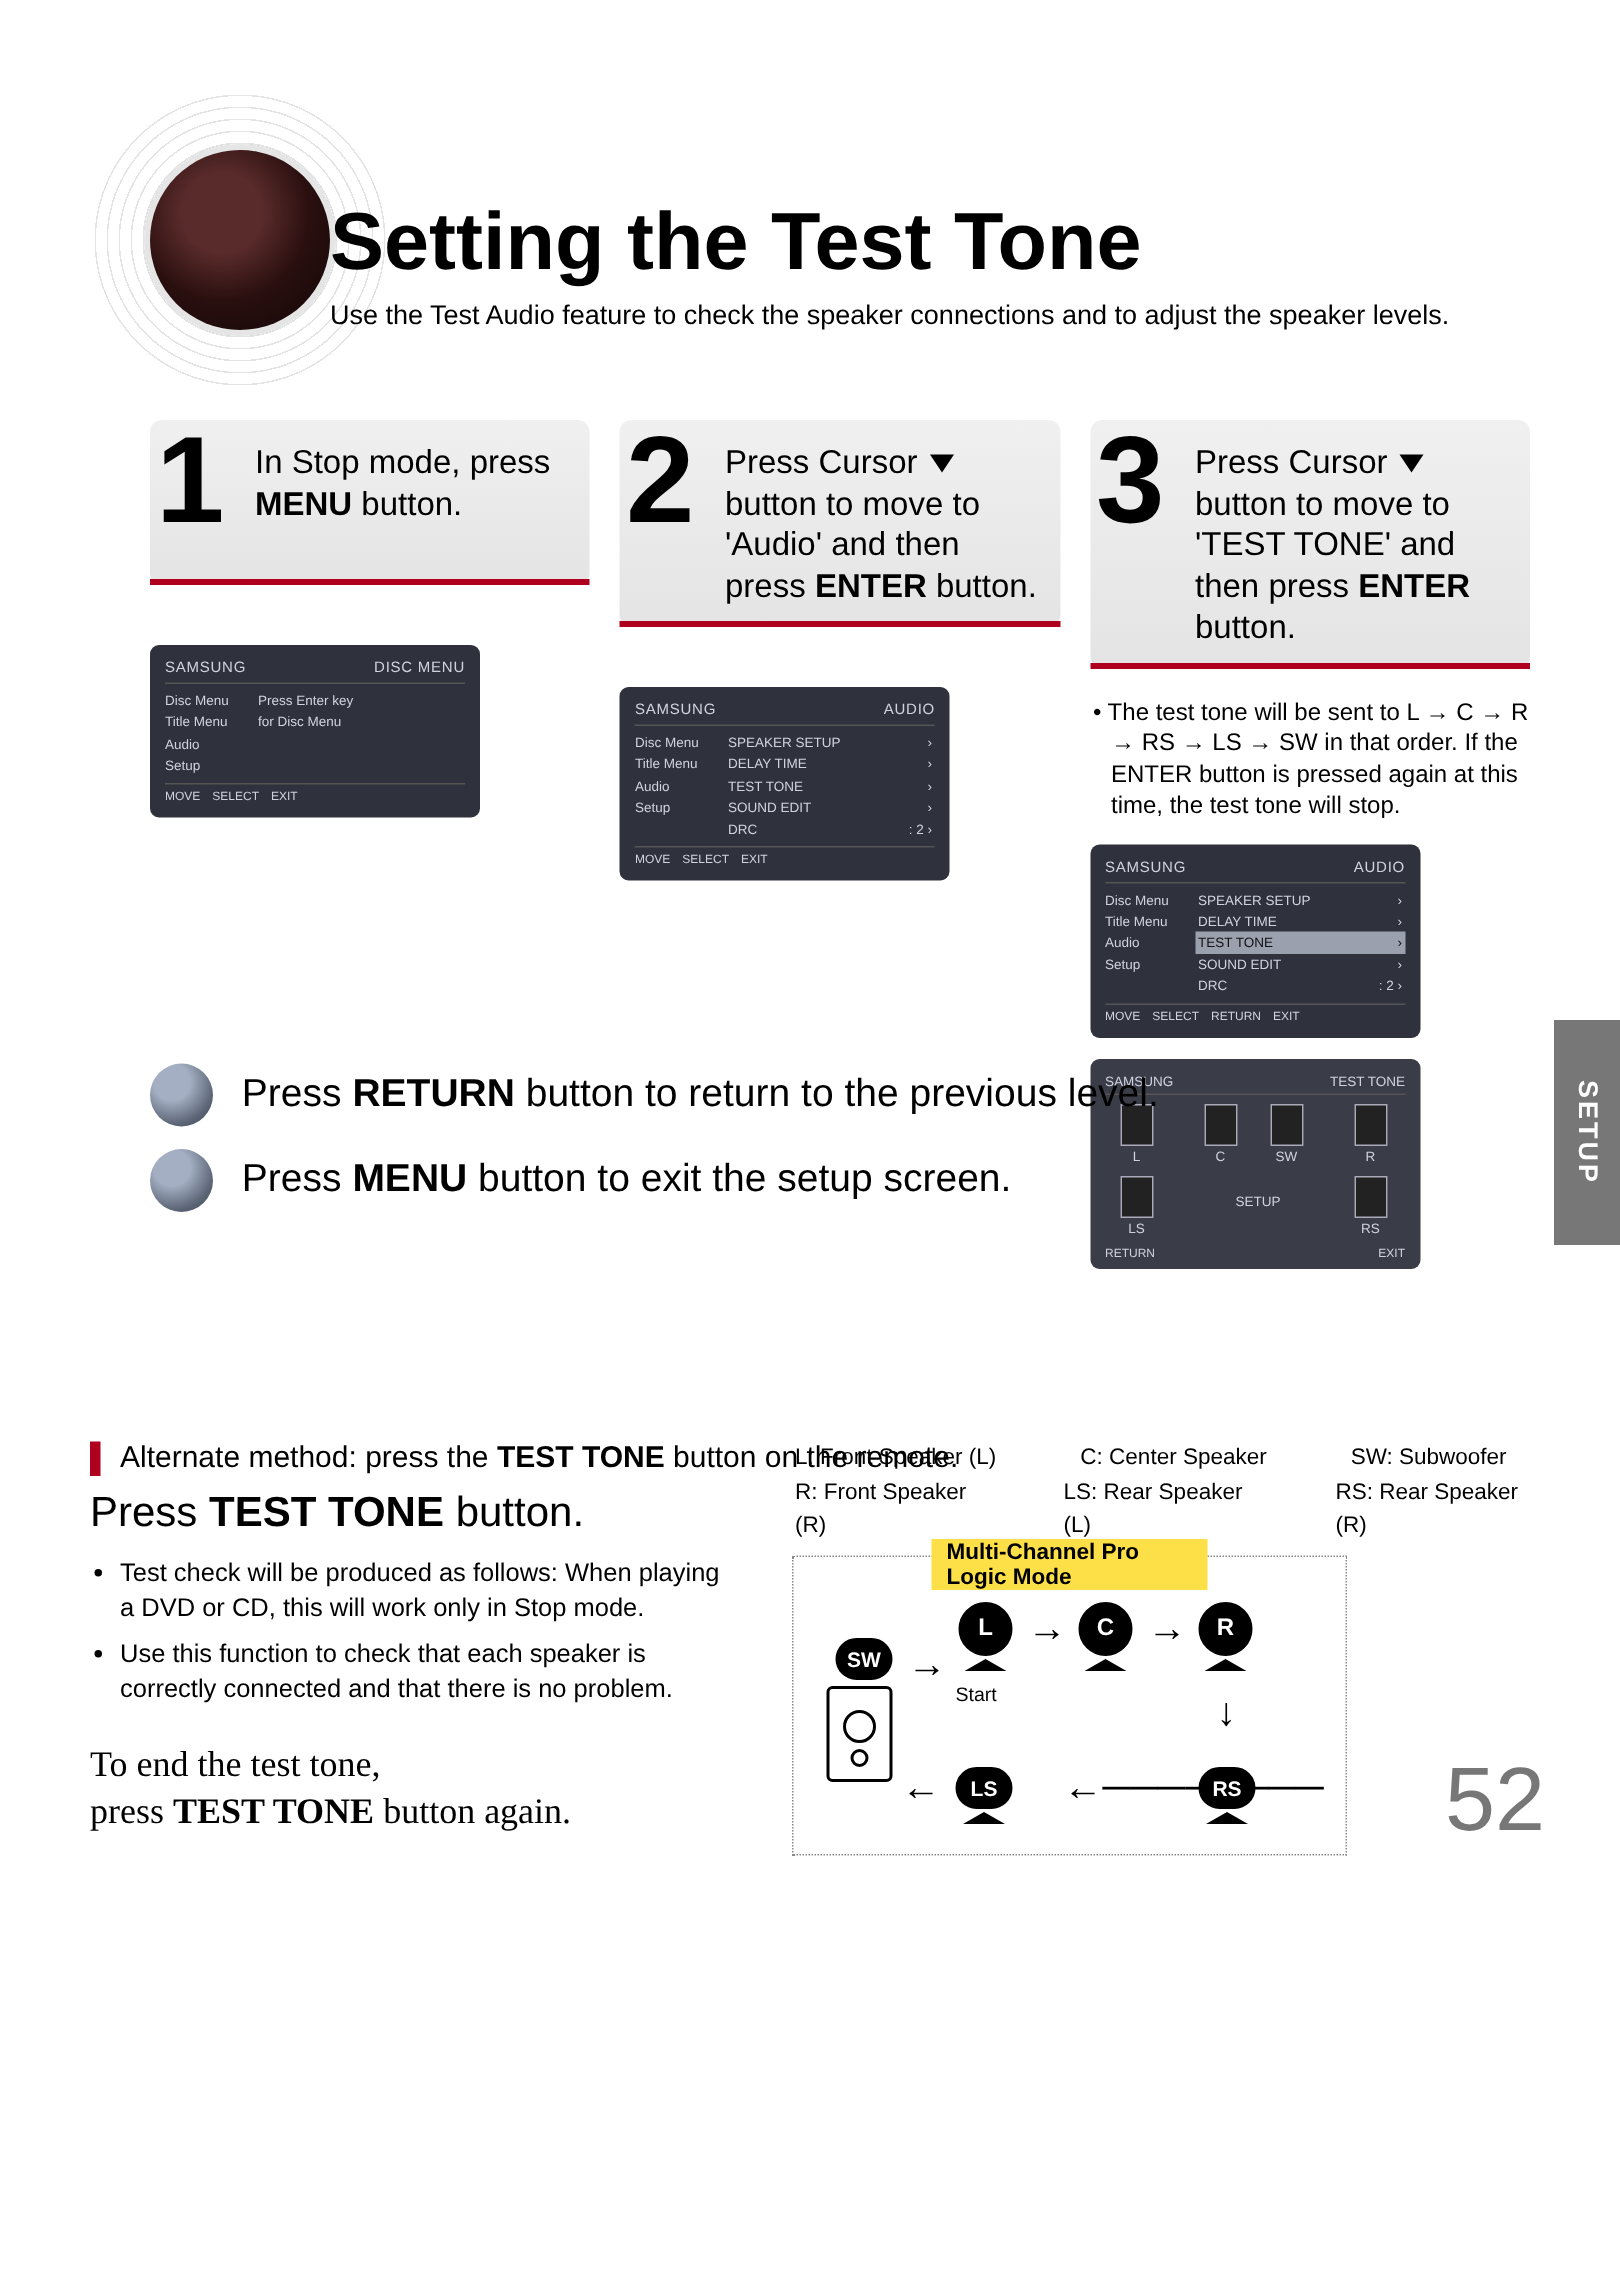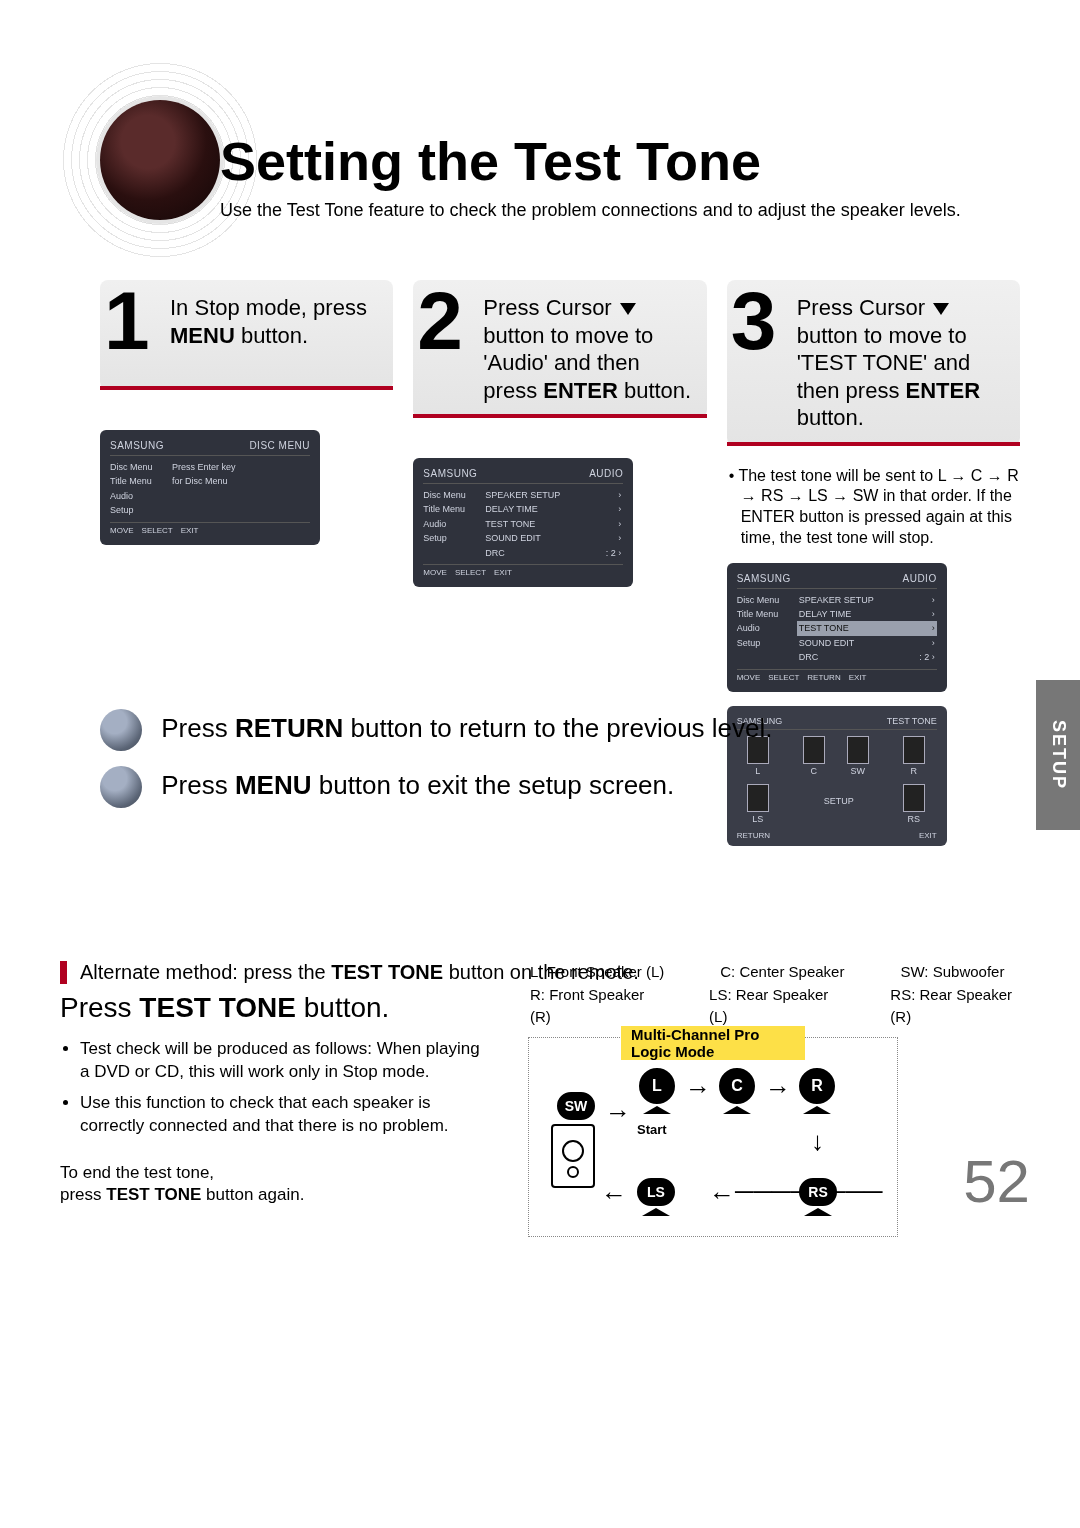--- a/index.html
+++ b/index.html
@@ -208,22 +208,23 @@
   }
   .bullets {
     margin-top: 14px;
     font-size: 17px;
     line-height: 1.35;
     width: 430px;
   }
   .bullets li { margin-left: 20px; margin-bottom: 8px; }
   .end-tone {
     margin-top: 24px;
-    font-size: 17px;
+    font-size: 24px;
     line-height: 1.3;
+    font-family: Liberation Serif, serif;
   }
   
   .legend {
     position: absolute;
     left: 470px; top: 0;
     font-size: 15px;
     line-height: 1.5;
   }
   .legend .row { display: flex; gap: 56px; }
   .flow-box {
@@ -300,33 +301,33 @@
   }
   .page-num {
     position: absolute;
     right: -10px; bottom: -10px;
     font-size: 60px;
     color: #777;
   }
   .start-lbl {
     position:absolute;
     font-size:13px;
-    font-weight: bold;
+    font-weight: normal;
   }
 </style>
 </head>
 <body>
 
 <div class="page">
 
   <div class="speaker-decor"></div>
   <div class="speaker-core"></div>
 
   <h1 class="title">Setting the Test Tone</h1>
-  <div class="subtitle">Use the Test Tone feature to check the problem connections and to adjust the speaker levels.</div>
+  <div class="subtitle">Use the Test Audio feature to check the speaker connections and to adjust the speaker levels.</div>
 
   <div class="side-tab">SETUP</div>
 
   <div class="steps">
 
     <div class="step">
       <div class="step-head">
         <span class="big-num">1</span>
         <span>In Stop mode, press </span><b>MENU</b><span> button.</span>
         <div class="red-bar"></div>

